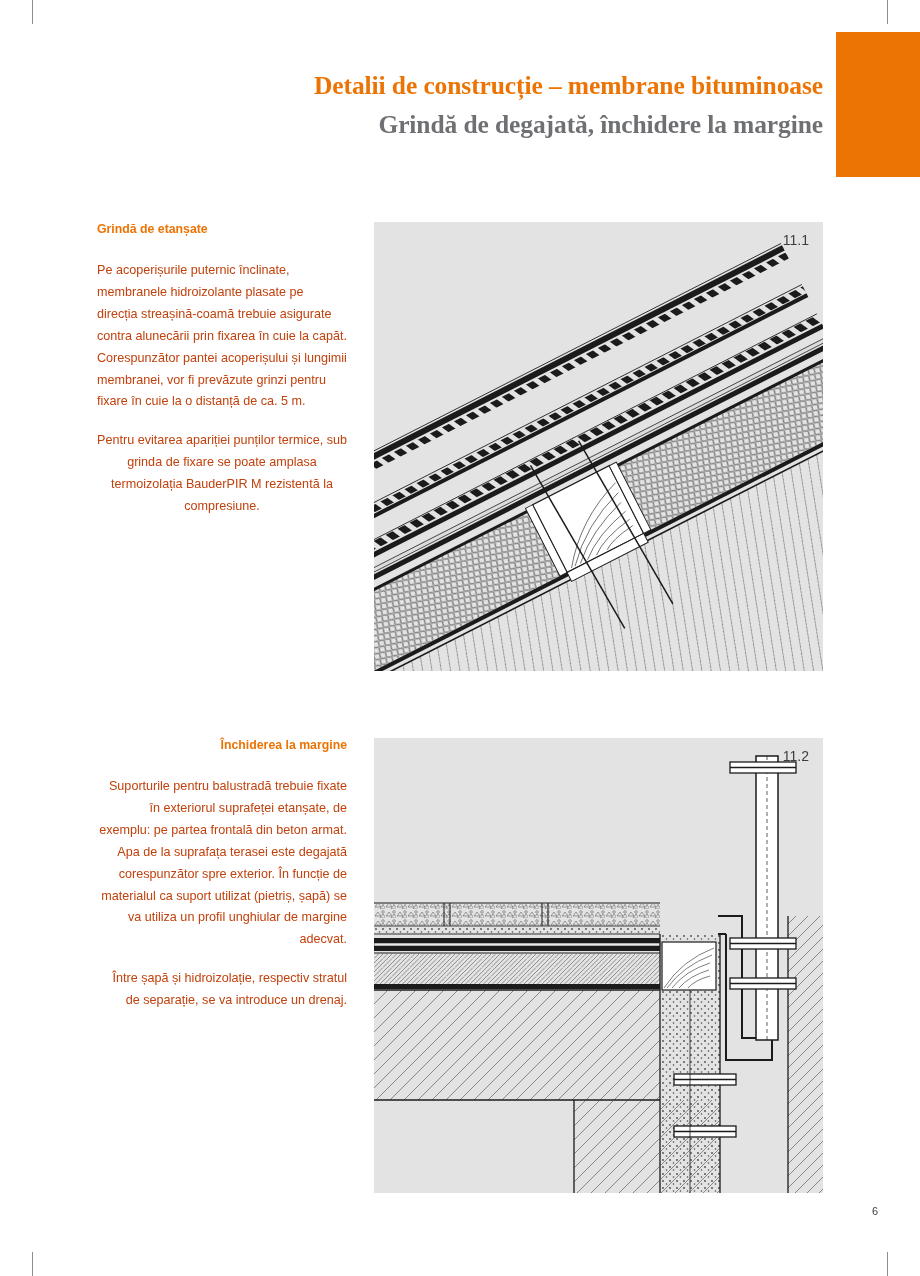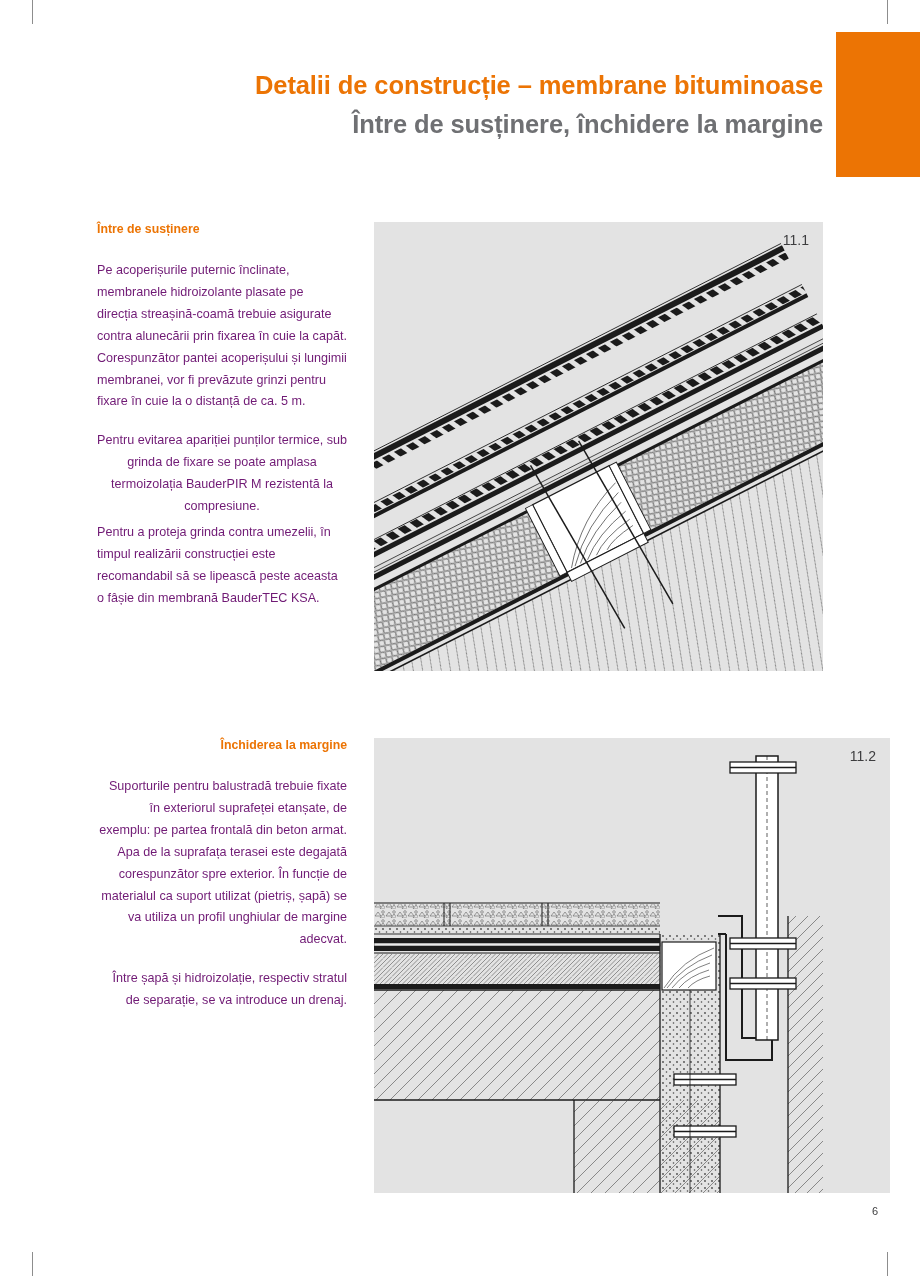--- a/index.html
+++ b/index.html
@@ -27,20 +27,21 @@
     background: #ec7404;
   }
 
   
   .page-header {
     position: absolute;
     left: 97px;
     top: 70px;
     width: 726px;
     text-align: right;
+    font-family: Liberation Serif, serif;
   }
   .title-main {
     font-size: 25.5px;
     font-weight: bold;
     color: #ec7404;
     letter-spacing: -0.1px;
     line-height: 1.25;
     white-space: nowrap;
   }
   .title-sub {
@@ -65,35 +66,35 @@
   }
   .sec-heading {
     font-size: 12.3px;
     font-weight: bold;
     color: #ec7404;
     margin: 0 0 22px 0;
     line-height: 1.3;
   }
   .para {
     font-size: 12.6px;
-    color: #701a75;
+    color: #c2410c;
     line-height: 1.74;
     margin: 0 0 17px 0;
   }
   .para.tight { margin-bottom: 4px; text-align: center; }
   .para:last-child { margin-bottom: 0; }
 
   
   .figure {
     position: absolute;
     background: #e3e3e3;
     overflow: hidden;
   }
   .fig-1 { left: 374px; top: 222px; width: 449px; height: 449px; }
-  .fig-2 { left: 374px; top: 738px; width: 516px; height: 455px; }
+  .fig-2 { left: 374px; top: 738px; width: 449px; height: 455px; }
   .fig-num {
     position: absolute;
     right: 14px;
     top: 10px;
     font-size: 14px;
     color: #3d3d3f;
     z-index: 40;
   }
   .fig-svg { position: absolute; left: 0; top: 0; }
 
@@ -111,29 +112,28 @@
 
 <div class="crop-mark cm-v" style="left:32px; top:0;"></div>
 <div class="crop-mark cm-v" style="left:887px; top:0;"></div>
 <div class="crop-mark cm-v" style="left:32px; bottom:0;"></div>
 <div class="crop-mark cm-v" style="left:887px; bottom:0;"></div>
 
 <div class="side-tab"></div>
 
 <div class="page-header">
   <div class="title-main">Detalii de construcție – membrane bituminoase</div>
-  <div class="title-sub">Între de susținere, închidere la margine</div>
+  <div class="title-sub">Grindă de degajată, închidere la margine</div>
 </div>
 
 <div class="section sec-1">
   <div class="text-col" style="top:0;">
-    <div class="sec-heading">Între de susținere</div>
+    <div class="sec-heading">Grindă de etanșate</div>
     <p class="para">Pe acoperișurile puternic înclinate, membranele hidroizolante plasate pe direcția streașină-coamă trebuie asigurate contra alunecării prin fixarea în cuie la capăt. Corespunzător pantei acoperișului și lungimii membranei, vor fi prevăzute grinzi pentru fixare în cuie la o distanță de ca. 5 m.</p>
     <p class="para tight">Pentru evitarea apariției punților termice, sub grinda de fixare se poate amplasa termoizolația BauderPIR M rezistentă la compresiune.</p>
-    <p class="para">Pentru a proteja grinda contra umezelii, în timpul realizării construcției este recomandabil să se lipească peste aceasta o fâșie din membrană BauderTEC KSA.</p>
   </div>
 </div>
 
 <div class="figure fig-1">
   <div class="fig-num">11.1</div>
   <svg class="fig-svg" width="449" height="449" viewBox="0 0 449 449">
     <defs>
       <pattern id="insul1" width="9" height="8" patternUnits="userSpaceOnUse" patternTransform="rotate(-27)">
         <circle cx="4.5" cy="4" r="3.3" fill="none" stroke="#4a4a4a" stroke-width="0.55"></circle>
         <circle cx="0" cy="0" r="3.3" fill="none" stroke="#4a4a4a" stroke-width="0.55"></circle>

